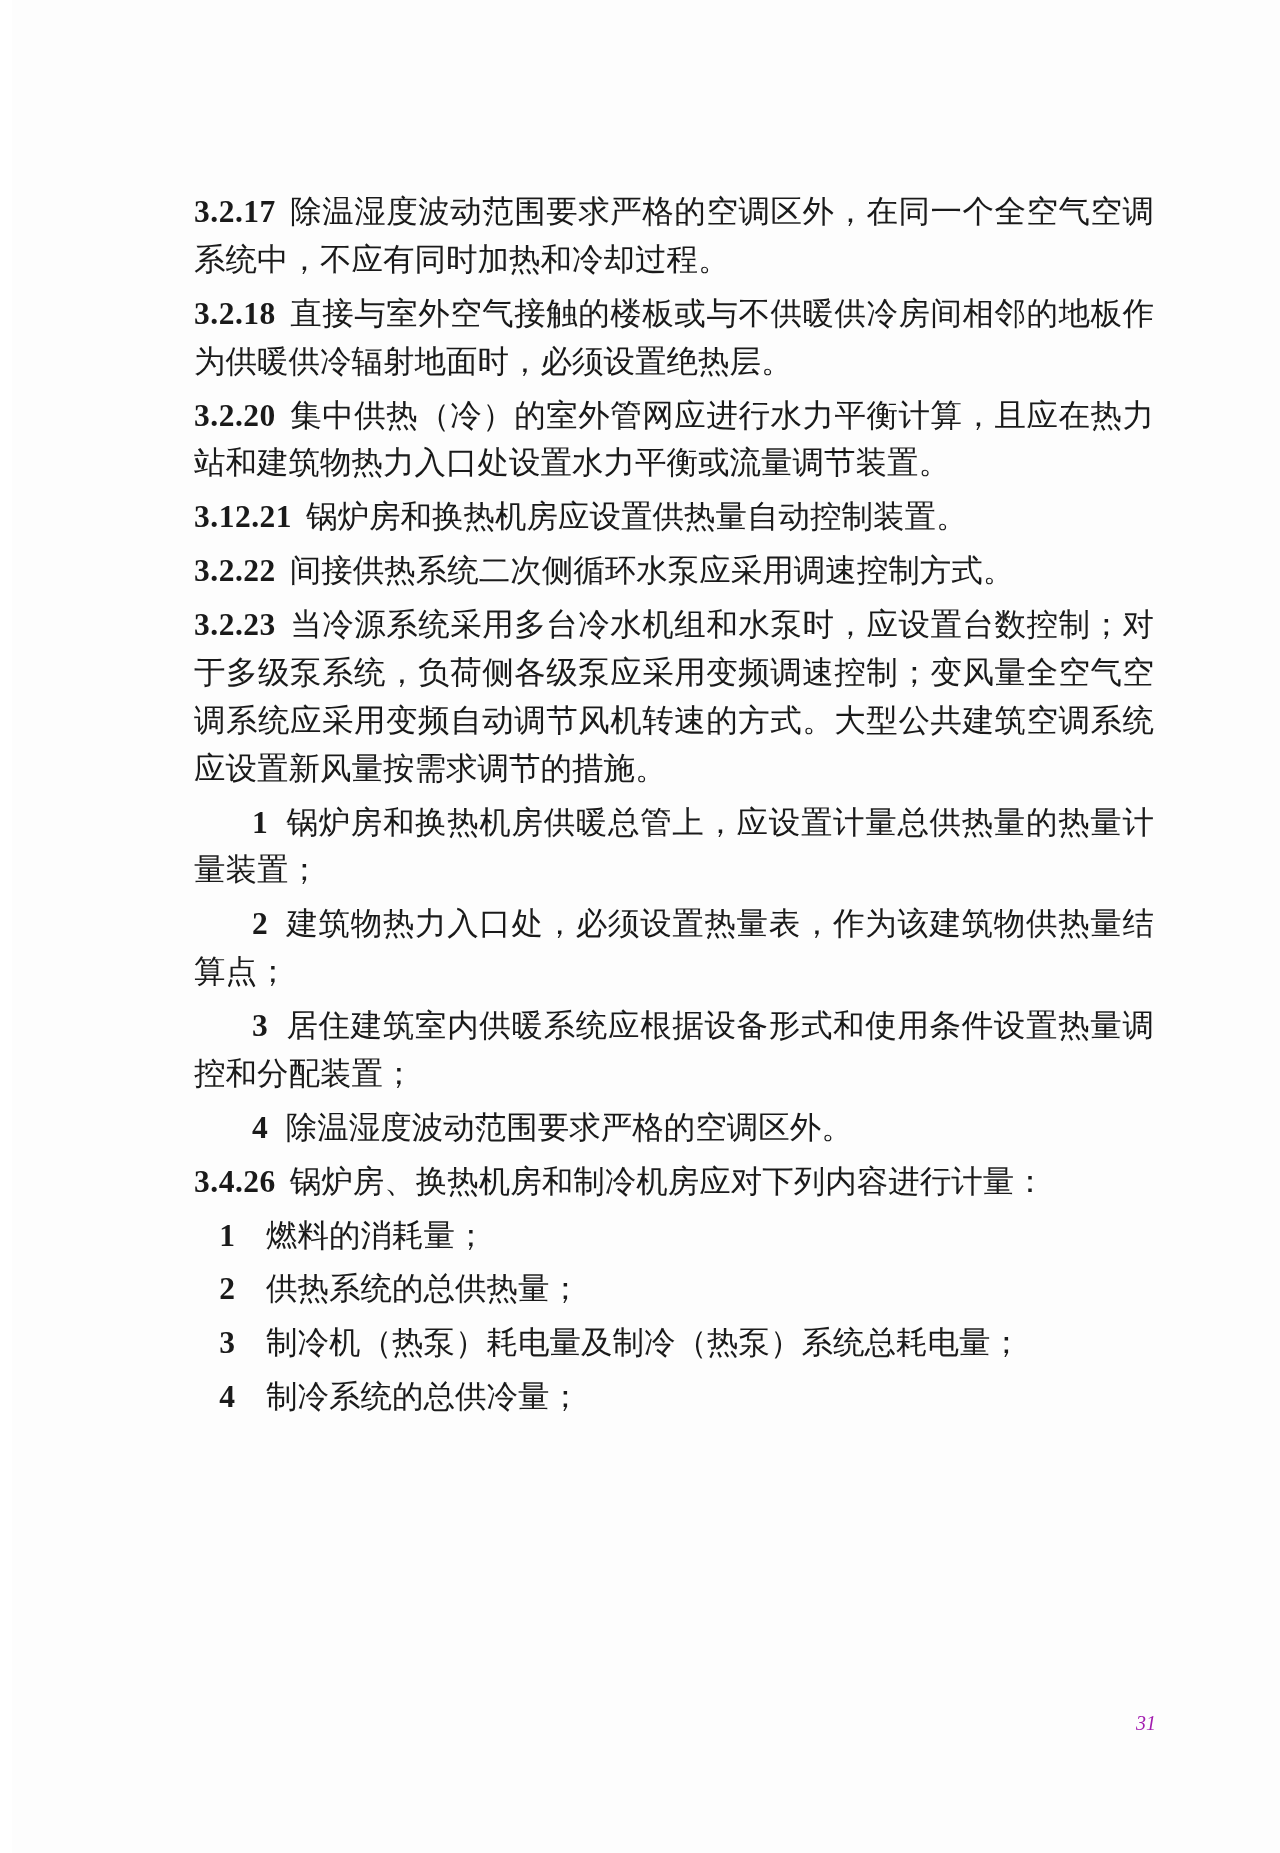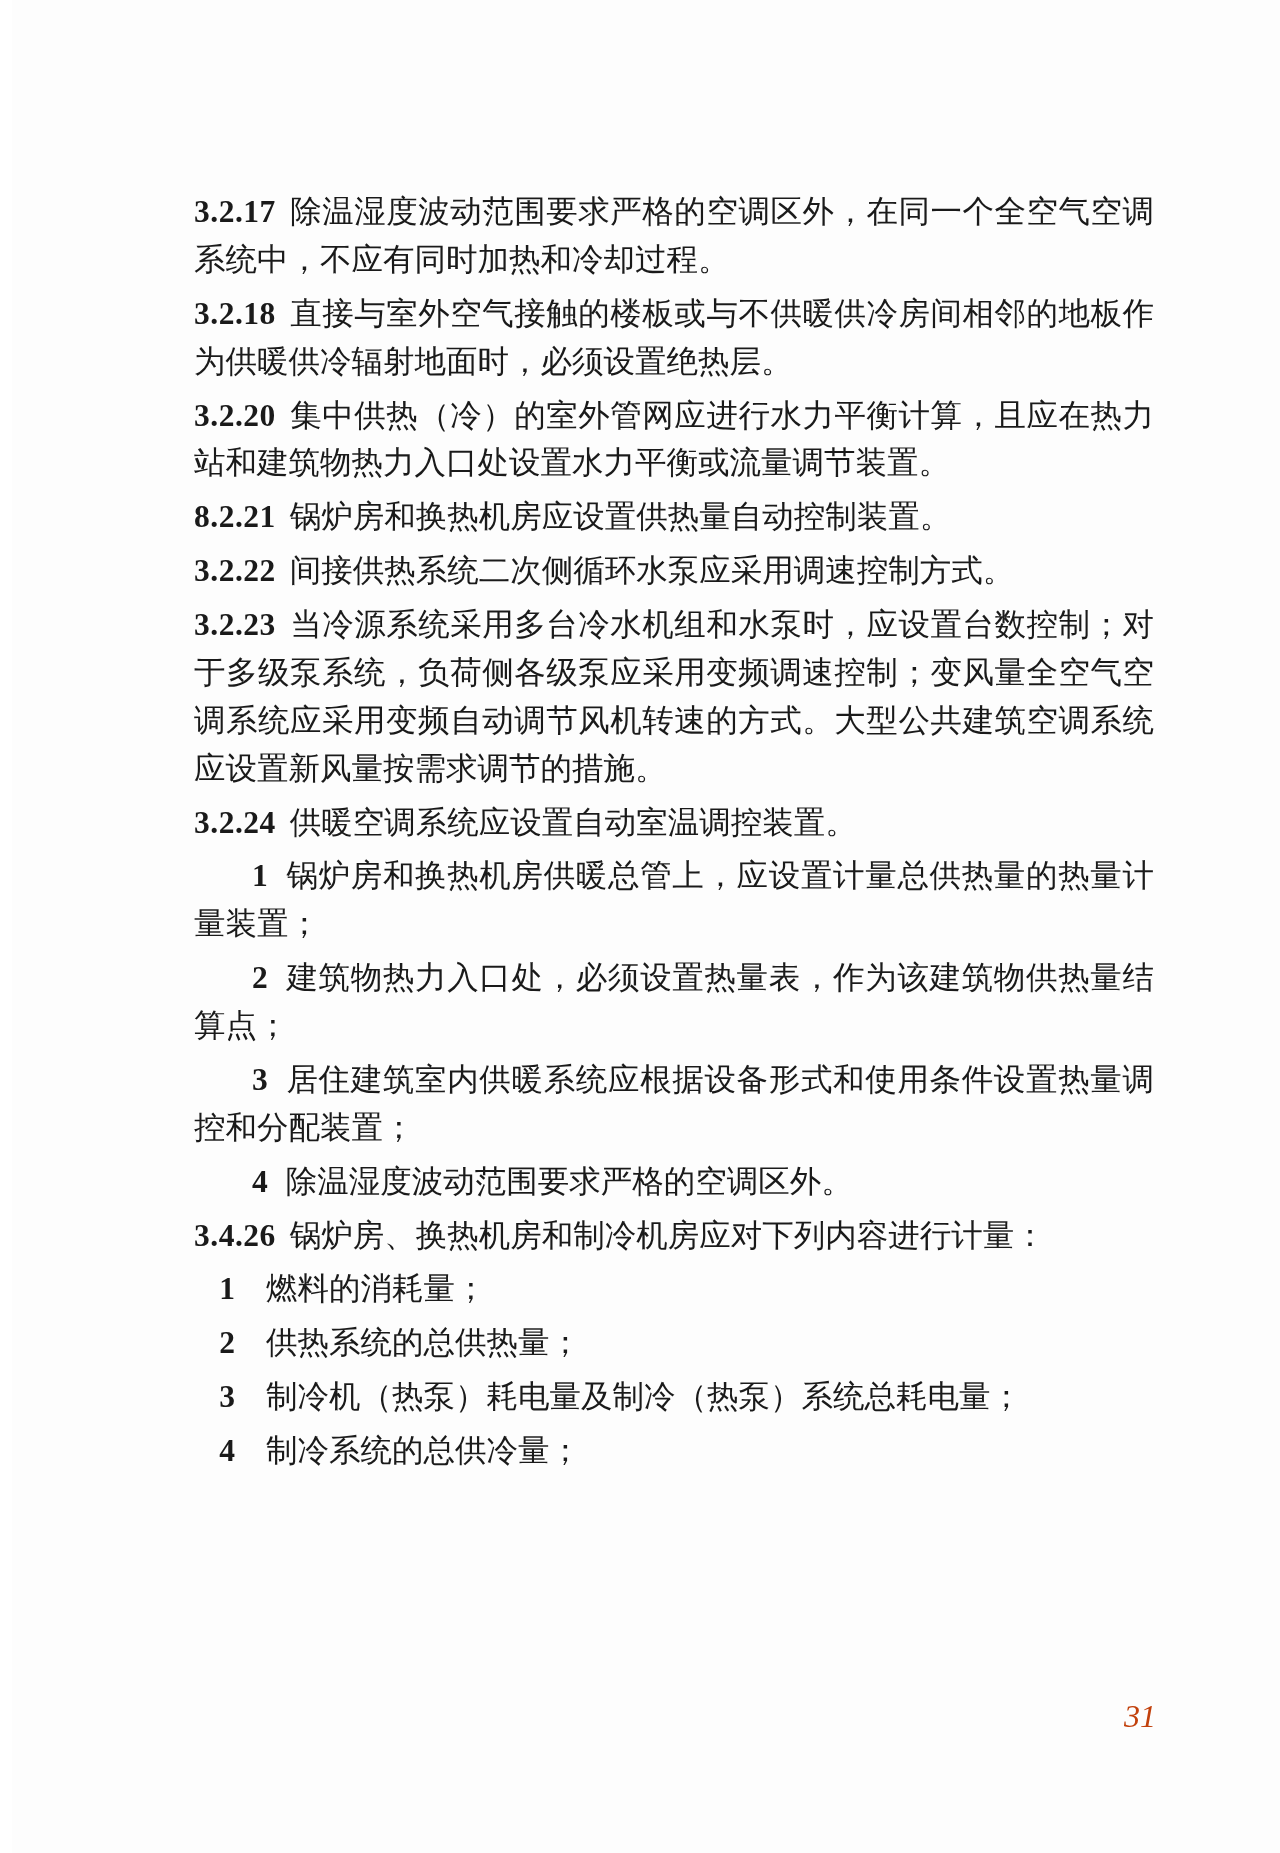--- a/index.html
+++ b/index.html
@@ -68,24 +68,24 @@
   }
   sup {
     font-size: 0.62em;
     vertical-align: super;
     line-height: 0;
   }
   .pagenum {
     position: absolute;
     right: 136px;
     bottom: 118px;
-    font-size: 32px;
+    font-size: 20px;
     font-style: italic;
     font-family: "Liberation Serif", serif;
-    color: #c2410c;
+    color: #a21caf;
   }
 </style>
 </head>
 <body>
 
 <div class="page">
   <div class="content">
 
     <p class="clause">
       <span class="num">3.2.17</span><span class="body">除温湿度波动范围要求严格的空调区外，在同一个全空气空调系统中，不应有同时加热和冷却过程。</span>
@@ -94,34 +94,31 @@
     <p class="clause">
       <span class="num">3.2.18</span><span class="body">直接与室外空气接触的楼板或与不供暖供冷房间相邻的地板作为供暖供冷辐射地面时，必须设置绝热层。</span>
     </p>
 
 
     <p class="clause">
       <span class="num">3.2.20</span><span class="body">集中供热（冷）的室外管网应进行水力平衡计算，且应在热力站和建筑物热力入口处设置水力平衡或流量调节装置。</span>
     </p>
 
     <p class="clause">
-      <span class="num">8.2.21</span><span class="body">锅炉房和换热机房应设置供热量自动控制装置。</span>
+      <span class="num">3.12.21</span><span class="body">锅炉房和换热机房应设置供热量自动控制装置。</span>
     </p>
 
     <p class="clause">
       <span class="num">3.2.22</span><span class="body">间接供热系统二次侧循环水泵应采用调速控制方式。</span>
     </p>
 
     <p class="clause">
       <span class="num">3.2.23</span><span class="body">当冷源系统采用多台冷水机组和水泵时，应设置台数控制；对于多级泵系统，负荷侧各级泵应采用变频调速控制；变风量全空气空调系统应采用变频自动调节风机转速的方式。大型公共建筑空调系统应设置新风量按需求调节的措施。</span>
     </p>
 
-    <p class="clause">
-      <span class="num">3.2.24</span><span class="body">供暖空调系统应设置自动室温调控装置。</span>
-    </p>
 
 
     <p class="subitem">
       <span class="snum">1</span><span>锅炉房和换热机房供暖总管上，应设置计量总供热量的热量计量装置；</span>
     </p>
 
     <p class="subitem">
       <span class="snum">2</span><span>建筑物热力入口处，必须设置热量表，作为该建筑物供热量结算点；</span>
     </p>
 

